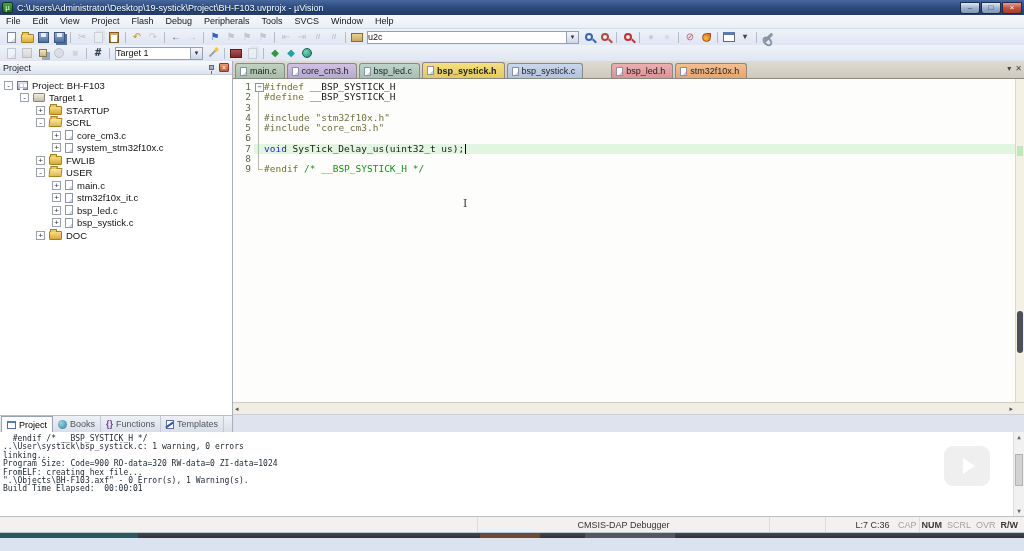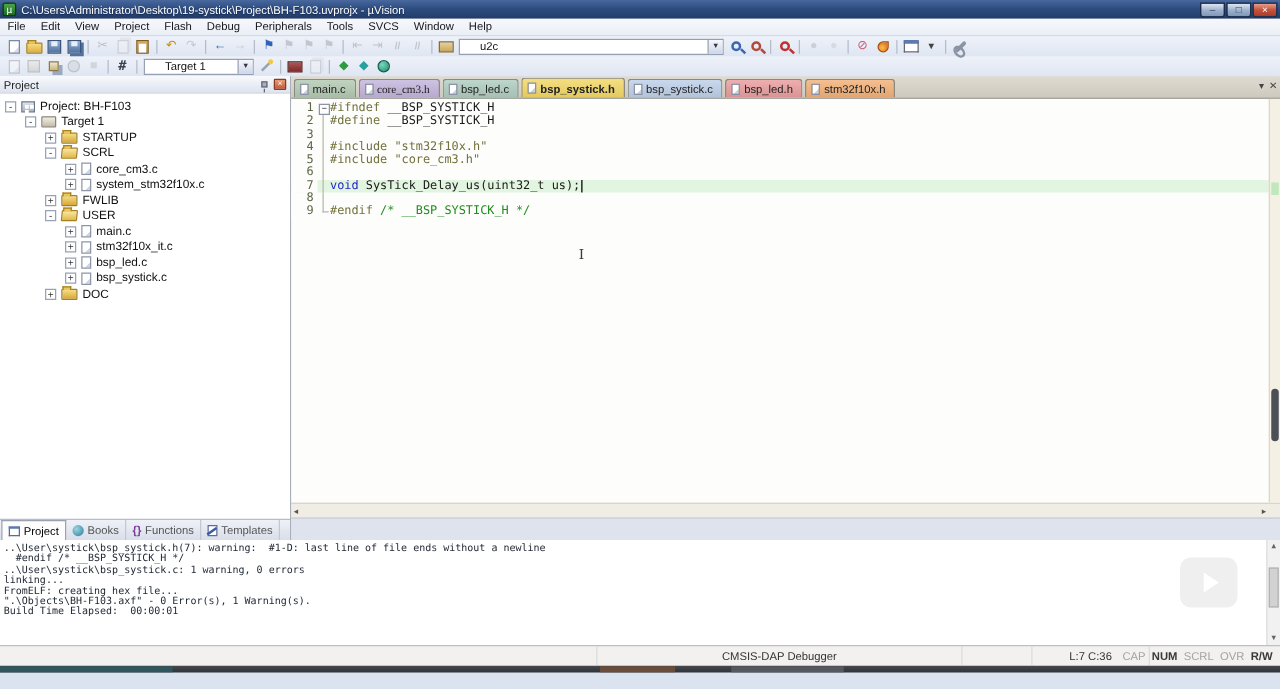--- a/index.html
+++ b/index.html
@@ -20,21 +20,21 @@
   .menu-item{padding:0 6px;line-height:13px;color:#15171a;}
 
   
   .toolbar{height:16px;flex:none;background:linear-gradient(#eef2f9,#dfe6f2);display:flex;align-items:center;padding-left:3px;}
   .tb-btn{width:16px;height:14px;display:flex;align-items:center;justify-content:center;border-radius:2px;flex:none;}
   .tb-btn.disabled{opacity:.38;filter:grayscale(70%);}
   .tb-sep{width:1px;height:11px;background:#b4bccb;margin:0 3px;flex:none;}
   .glyph{font-size:10px;line-height:10px;}
   .glyph.small{font-size:8px;font-weight:bold;}
   .combo{height:13px;background:#fff;border:1px solid #96a0b4;display:flex;align-items:center;font-size:9px;flex:none;margin:0 2px;}
-  .combo .combo-value{flex:1;padding-left:16px;white-space:nowrap;overflow:hidden;color:#111;}
+  .combo .combo-value{flex:1;padding-left:0;white-space:nowrap;overflow:hidden;color:#111;}
   .combo .combo-arrow{width:12px;height:100%;background:linear-gradient(#f5f7fb,#cdd7e9);border-left:1px solid #96a0b4;font-size:6px;line-height:11px;text-align:center;color:#334;flex:none;}
 
   
   .shape{flex:none;}
   .s-page{width:9px;height:11px;background:linear-gradient(135deg,#fff 70%,#d8dde6 70%);border:1px solid #7c8aa0;}
   .s-folder{width:13px;height:9px;background:linear-gradient(#f6dc84,#dcae3e);border:1px solid #a5801e;border-radius:1px;position:relative;margin-top:2px;}
   .s-folder::before{content:'';position:absolute;top:-3px;left:0;width:5px;height:2px;background:#ecc65e;border:1px solid #a5801e;border-bottom:none;}
   .s-floppy,.s-floppy2{width:11px;height:11px;background:linear-gradient(#8fadd6,#52729e);border:1px solid #3a5挺;border:1px solid #3a567e;position:relative;}
   .s-floppy::before,.s-floppy2::before{content:'';position:absolute;left:2px;top:0;width:5px;height:4px;background:#e9eef5;}
   .s-floppy2{box-shadow:2px 2px 0 #52729e;}
@@ -421,37 +421,37 @@
           </div>
         </div>
     </div>
 
     <div class="editor-col">
       <div class="tab-row" id="tab-row">
         <div class="tab" style="background: linear-gradient(rgba(255, 255, 255, 0.19), rgba(0, 0, 0, 0.063)), rgb(178, 201, 178);">
             <span class="tab-file-icon"></span>
             <span>main.c</span>
           </div>
-          <div class="tab" style="background: linear-gradient(rgba(255, 255, 255, 0.19), rgba(0, 0, 0, 0.063)), rgb(195, 180, 220); font-family: Liberation Serif, serif;">
+          <div class="tab" style="background: linear-gradient(rgba(255, 255, 255, 0.19), rgba(0, 0, 0, 0.063)), rgb(195, 180, 220);">
             <span class="tab-file-icon"></span>
             <span>core_cm3.h</span>
           </div>
           <div class="tab" style="background: linear-gradient(rgba(255, 255, 255, 0.19), rgba(0, 0, 0, 0.063)), rgb(175, 204, 192);">
             <span class="tab-file-icon"></span>
             <span>bsp_led.c</span>
           </div>
           <div class="tab active" style="background: linear-gradient(rgba(255, 255, 255, 0.19), rgba(0, 0, 0, 0.063)), rgb(242, 215, 101);">
             <span class="tab-file-icon"></span>
             <span>bsp_systick.h</span>
           </div>
           <div class="tab" style="background: linear-gradient(rgba(255, 255, 255, 0.19), rgba(0, 0, 0, 0.063)), rgb(189, 207, 232);">
             <span class="tab-file-icon"></span>
             <span>bsp_systick.c</span>
           </div>
-          <div class="tab" style="background: linear-gradient(rgba(255, 255, 255, 0.19), rgba(0, 0, 0, 0.063)), rgb(233, 156, 158);">
+          <div class="tab" style="background: linear-gradient(rgba(255, 255, 255, 0.19), rgba(0, 0, 0, 0.063)), rgb(233, 156, 158); margin-left: 26px;">
             <span class="tab-file-icon"></span>
             <span>bsp_led.h</span>
           </div>
           <div class="tab" style="background: linear-gradient(rgba(255, 255, 255, 0.19), rgba(0, 0, 0, 0.063)), rgb(242, 176, 120); justify-content: space-between;">
             <span class="tab-file-icon"></span>
             <span>stm32f10x.h</span>
           </div>
           <div class="tabrow-controls">
           <span>▾</span>
           <span>✕</span>
@@ -478,24 +478,24 @@
       <div class="hscroll">
         <span>◂</span>
         <span style="margin-right:9px">▸</span>
       </div>
       <div class="editor-gap"></div>
     </div>
   </div>
 
   <div class="build-content">
     <div id="build-lines">
-        <div class="build-line">..\User\systick\bsp_systick.h(7): warning:  #1-D: last line of file ends without a newline</div>
         <div class="build-line">  #endif /* __BSP_SYSTICK_H */</div>
         <div class="build-line">..\User\systick\bsp_systick.c: 1 warning, 0 errors</div>
         <div class="build-line">linking...</div>
+        <div class="build-line">Program Size: Code=900 RO-data=320 RW-data=0 ZI-data=1024</div>
         <div class="build-line">FromELF: creating hex file...</div>
         <div class="build-line">".\Objects\BH-F103.axf" - 0 Error(s), 1 Warning(s).</div>
         <div class="build-line">Build Time Elapsed:  00:00:01</div>
       </div>
     <div class="watermark"></div>
     <div class="bo-scroll">
       <div class="up">▲</div>
       <div class="thumb"></div>
       <div class="down">▼</div>
     </div>

